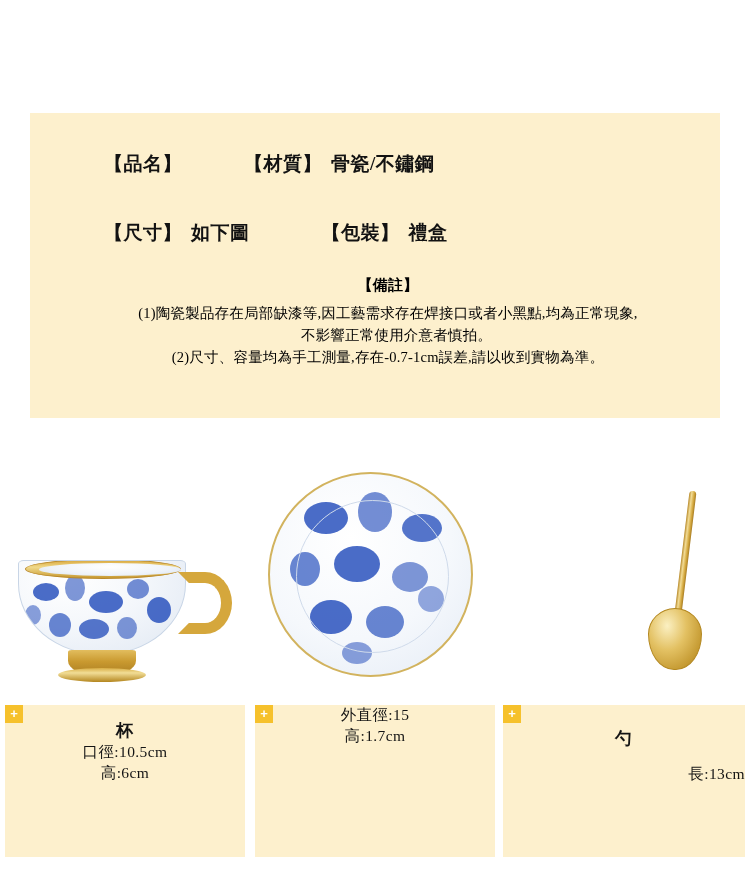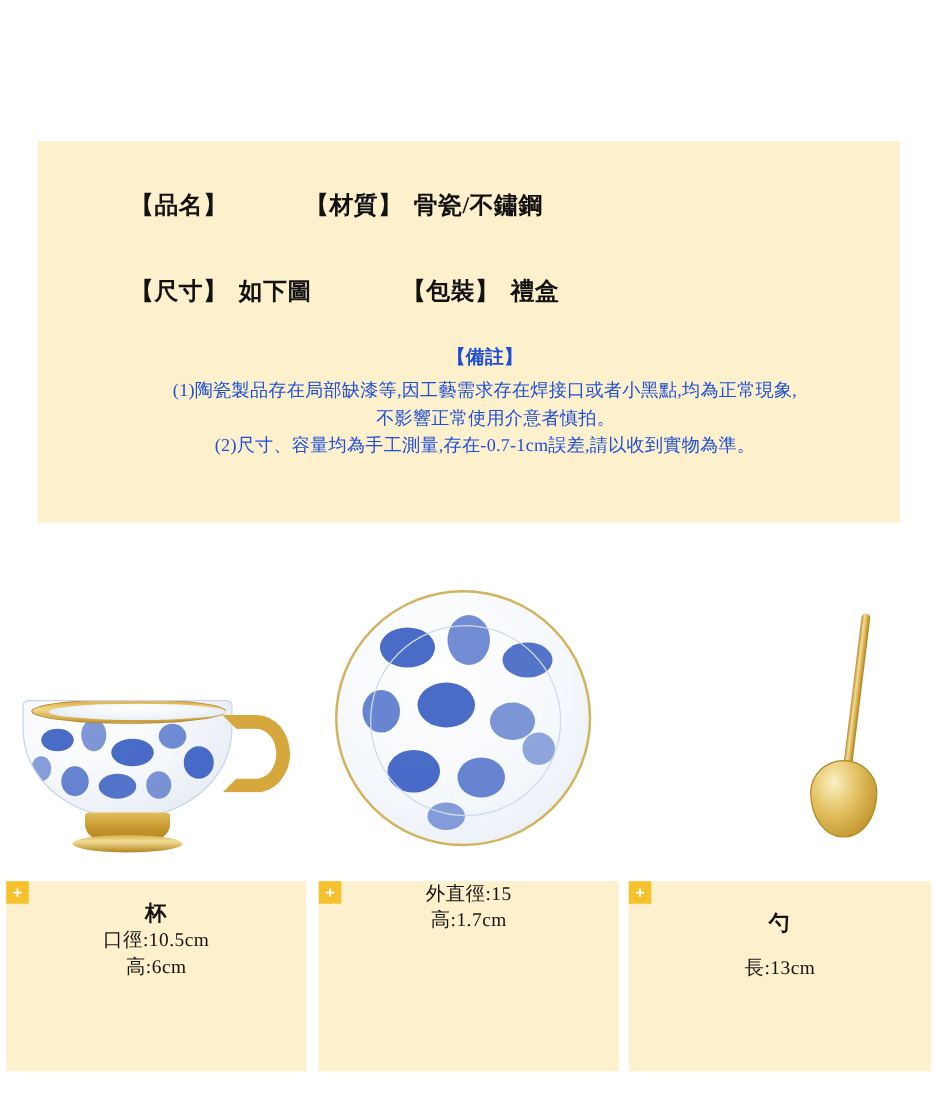--- a/index.html
+++ b/index.html
@@ -43,21 +43,21 @@
   .gap-a { display: inline-block; width: 62px; }
   .gap-b { display: inline-block; width: 72px; }
   .sp { display: inline-block; width: 9px; }
 
   .notes {
     position: absolute;
     left: 48px;
     top: 163px;
     width: 620px;
     font-family: "Liberation Serif", serif;
-    color: #1d4ed8;
+    color: #000000;
   }
   .notes-title {
     font-size: 15px;
     font-weight: bold;
     margin-bottom: 7px;
     letter-spacing: 0.3px;
   }
   .note-line {
     font-size: 14.5px;
     line-height: 22px;
@@ -258,21 +258,21 @@
     margin-top: 14px;
     font-size: 17px;
     font-weight: bold;
     letter-spacing: 1px;
   }
   .spec-line {
     font-size: 15.5px;
     letter-spacing: 0.4px;
   }
   .spec-box-3 .spec-title { margin-top: 22px; }
-  .spec-box-3 .spec-line { margin-top: 14px; }
+  .spec-box-3 .spec-line { margin-top: 14px; text-align: right; }
 </style>
 </head>
 <body>
 
 <div class="info-panel">
 
   <div class="info-row info-row-1">
     <span class="field-label">【品名】</span>
     <span class="gap-a"></span>
     <span class="field-label">【材質】</span>

